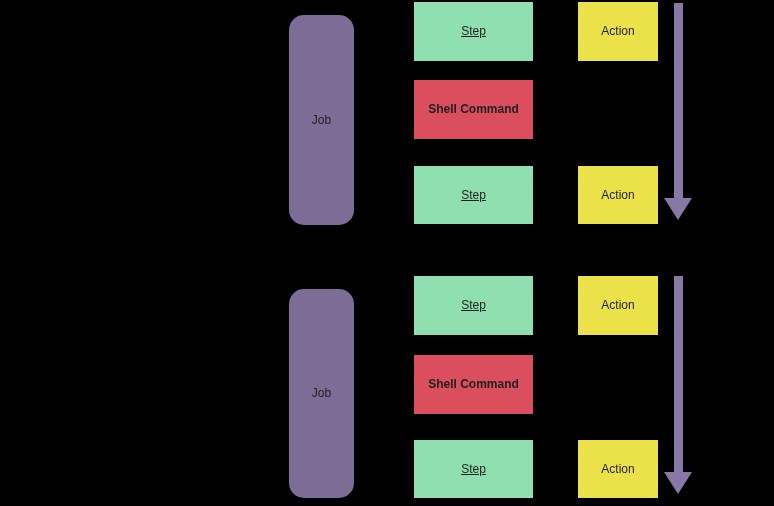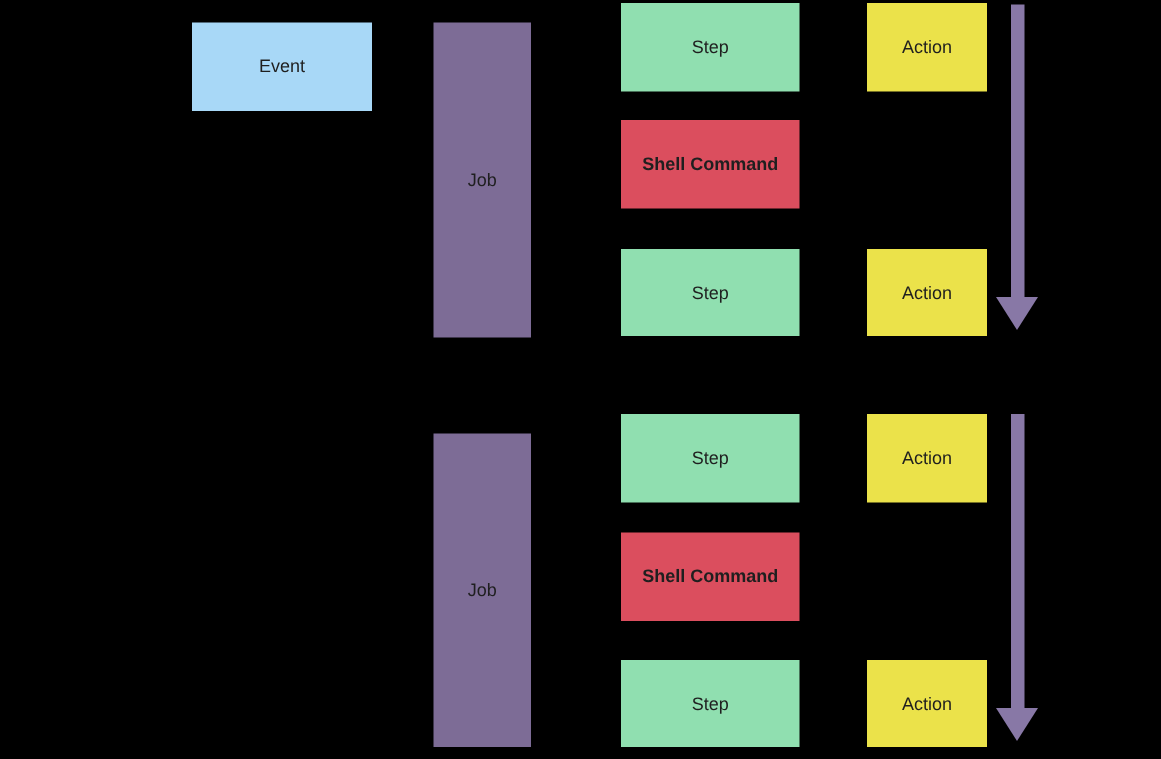--- a/index.html
+++ b/index.html
@@ -20,22 +20,22 @@
     display: flex;
     align-items: center;
     justify-content: center;
     text-align: center;
     font-size: 12px;
     line-height: 1.2;
     color: var(--node-text, #1F1F1F);
     box-sizing: border-box;
   }
   .node.event  { background: var(--event-fill,  #A8D8F7); }
-  .node.job    { background: var(--job-fill,    #7D6C96); }
-  .node.step   { background: var(--step-fill,   #90DFB0); }
+  .node.job    { background: var(--job-fill,    #7D6C96); border-radius: 15px; }
+  .node.step   { background: var(--step-fill,   #90DFB0); text-decoration: underline; }
   .node.shell  { background: var(--shell-fill,  #DB4E5E); font-weight: bold; }
   .node.action { background: var(--action-fill, #EBE24A); }
   .arrow {
     position: absolute;
     width: 28px;
   }
   .arrow .shaft {
     width: 9px;
     margin: 0 auto;
     background: var(--arrow-fill, #8878A6);
@@ -46,21 +46,20 @@
     border-left: 14px solid transparent;
     border-right: 14px solid transparent;
     border-top: 22px solid var(--arrow-fill, #8878A6);
   }
 </style>
 </head>
 <body>
 
 <div class="canvas">
 
-  <div class="node event" style="left:128px; top:15px; width:120px; height:59px;">Event</div>
 
   <div class="node job" style="left:289px; top:15px; width:65px; height:210px;">Job</div>
   <div class="node job" style="left:289px; top:289px; width:65px; height:209px;">Job</div>
 
   <div class="node step" style="left:414px; top:2px; width:119px; height:59px;">Step</div>
   <div class="node shell" style="left:414px; top:80px; width:119px; height:59px;">Shell Command</div>
   <div class="node step" style="left:414px; top:166px; width:119px; height:58px;">Step</div>
 
   <div class="node action" style="left:578px; top:2px; width:80px; height:59px;">Action</div>
   <div class="node action" style="left:578px; top:166px; width:80px; height:58px;">Action</div>

